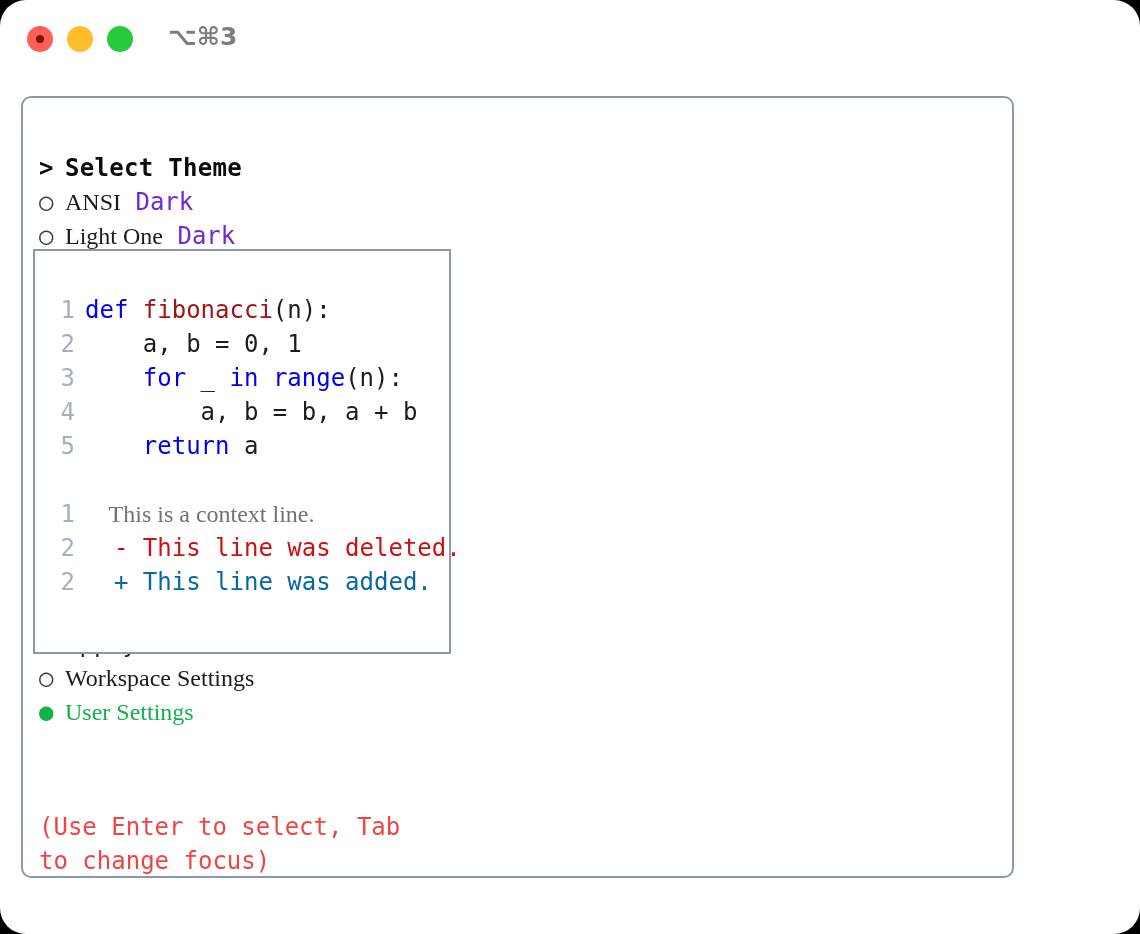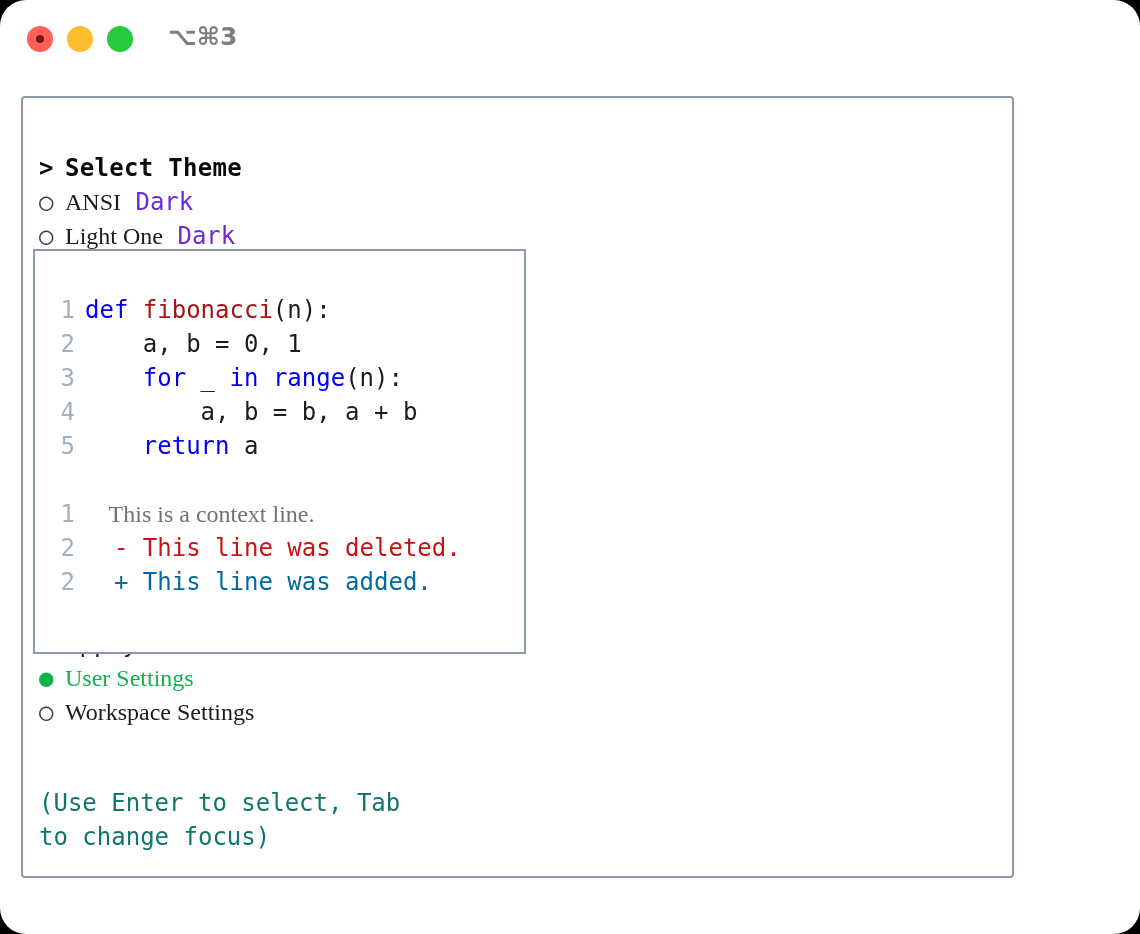--- a/index.html
+++ b/index.html
@@ -61,21 +61,21 @@
   }
 
   
   #panel {
     position: absolute;
     left: 21px;
     top: 96px;
     width: 993px;
     height: 782px;
     border: 2px solid #8c99ab;
-    border-radius: 4px;
+    border-radius: 10px;
     box-sizing: border-box;
     background: #ffffff;
   }
 
   
   #left-col {
     position: absolute;
     left: 16px;
     top: 53px;
     width: 440px;
@@ -120,46 +120,46 @@
     height: 34px;
   }
   #apply-header {
     color: #1c1c1c;
     font-weight: normal;
     padding-left: 26px;
   }
   #hint {
     position: absolute;
     left: 16px;
-    top: 688px;
+    top: 712px;
     width: 400px;
     font-size: 24px;
     line-height: 34px;
-    color: #0f766e;
+    color: #ef4444;
   }
 
   
   #right-col {
     position: absolute;
     left: 479px;
     top: 53px;
     width: 500px;
   }
   #preview-title {
     font-size: 24px;
     line-height: 34px;
     font-weight: bold;
     color: #0b0b0b;
     letter-spacing: 0.3px;
   }
   #preview-box {
     position: absolute;
     left: 10px;
     top: 151px;
-    width: 493px;
+    width: 418px;
     height: 405px;
     border: 2px solid #8c99ab;
     box-sizing: border-box;
     background: #ffffff;
   }
   #code {
     position: absolute;
     left: 14px;
     top: 42px;
     font-size: 24px;
@@ -212,22 +212,22 @@
           <div class="row selected"><span class="bullet sel">●</span><span class="item-label">Default Light</span><span class="item-cat"> Light</span></div>
           <div class="row"><span class="bullet">○</span><span class="item-label">GitHub Light</span><span class="item-cat"> Light</span></div>
           <div class="row"><span class="bullet">○</span><span class="item-label">Google Code</span><span class="item-cat"> Light</span></div>
           <div class="row"><span class="bullet">○</span><span class="item-label">XCode</span><span class="item-cat"> Light</span></div>
         </div>
 
       <div class="spacer"></div>
 
       <div class="row" id="apply-header">Apply To</div>
       <div id="apply-list">
+          <div class="row"><span class="bullet">○</span><span class="item-label">Workspace Settings</span></div>
           <div class="row selected"><span class="bullet sel">●</span><span class="item-label">User Settings</span></div>
-          <div class="row"><span class="bullet">○</span><span class="item-label">Workspace Settings</span></div>
         </div>
     </div>
 
     <div id="hint">(Use Enter to select, Tab to change focus)</div>
 
 
     <div id="preview-box">
       <div id="code"><span class="cl"><span class="ln">1</span><span class="kw">def </span><span class="fn">fibonacci</span><span class="pl">(n):</span></span><span class="cl"><span class="ln">2</span><span class="pl">    a, b = 0, 1</span></span><span class="cl"><span class="ln">3</span><span class="pl">    </span><span class="kw">for</span><span class="pl"> _ </span><span class="kw">in</span><span class="pl"> </span><span class="kw">range</span><span class="pl">(n):</span></span><span class="cl"><span class="ln">4</span><span class="pl">        a, b = b, a + b</span></span><span class="cl"><span class="ln">5</span><span class="pl">    </span><span class="kw">return</span><span class="pl"> a</span></span><span class="blankline"></span><span class="cl"><span class="ln">1</span><span class="diff-ctx">    This is a context line.</span></span><span class="cl"><span class="ln">2</span><span class="diff-del">  - This line was deleted.</span></span><span class="cl"><span class="ln">2</span><span class="diff-add">  + This line was added.</span></span></div>
     </div>
 

